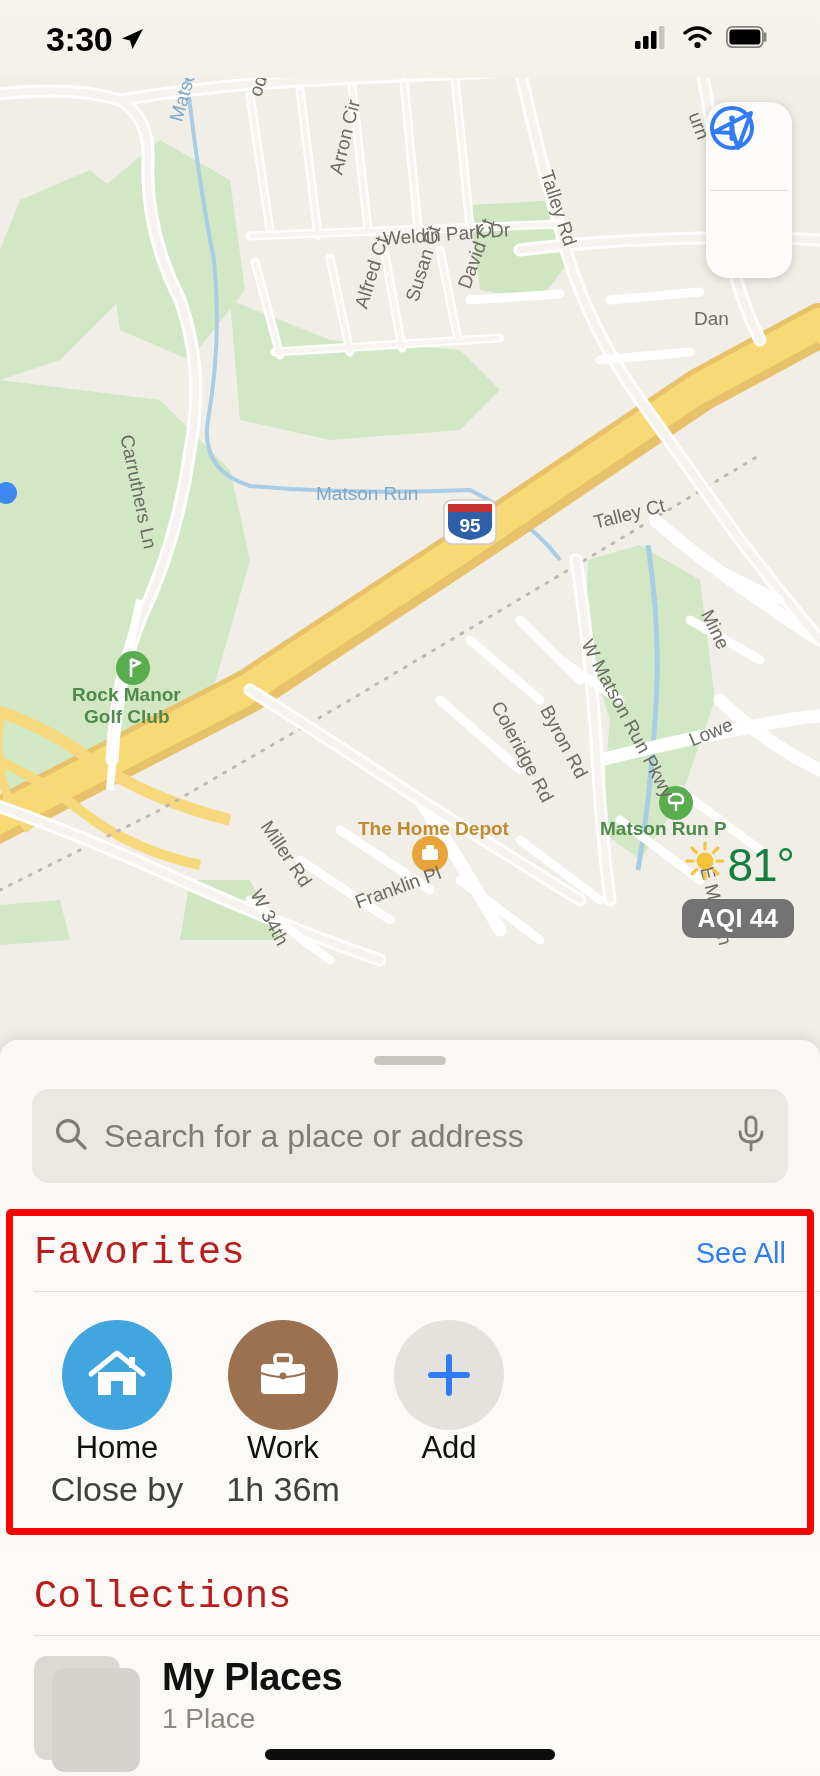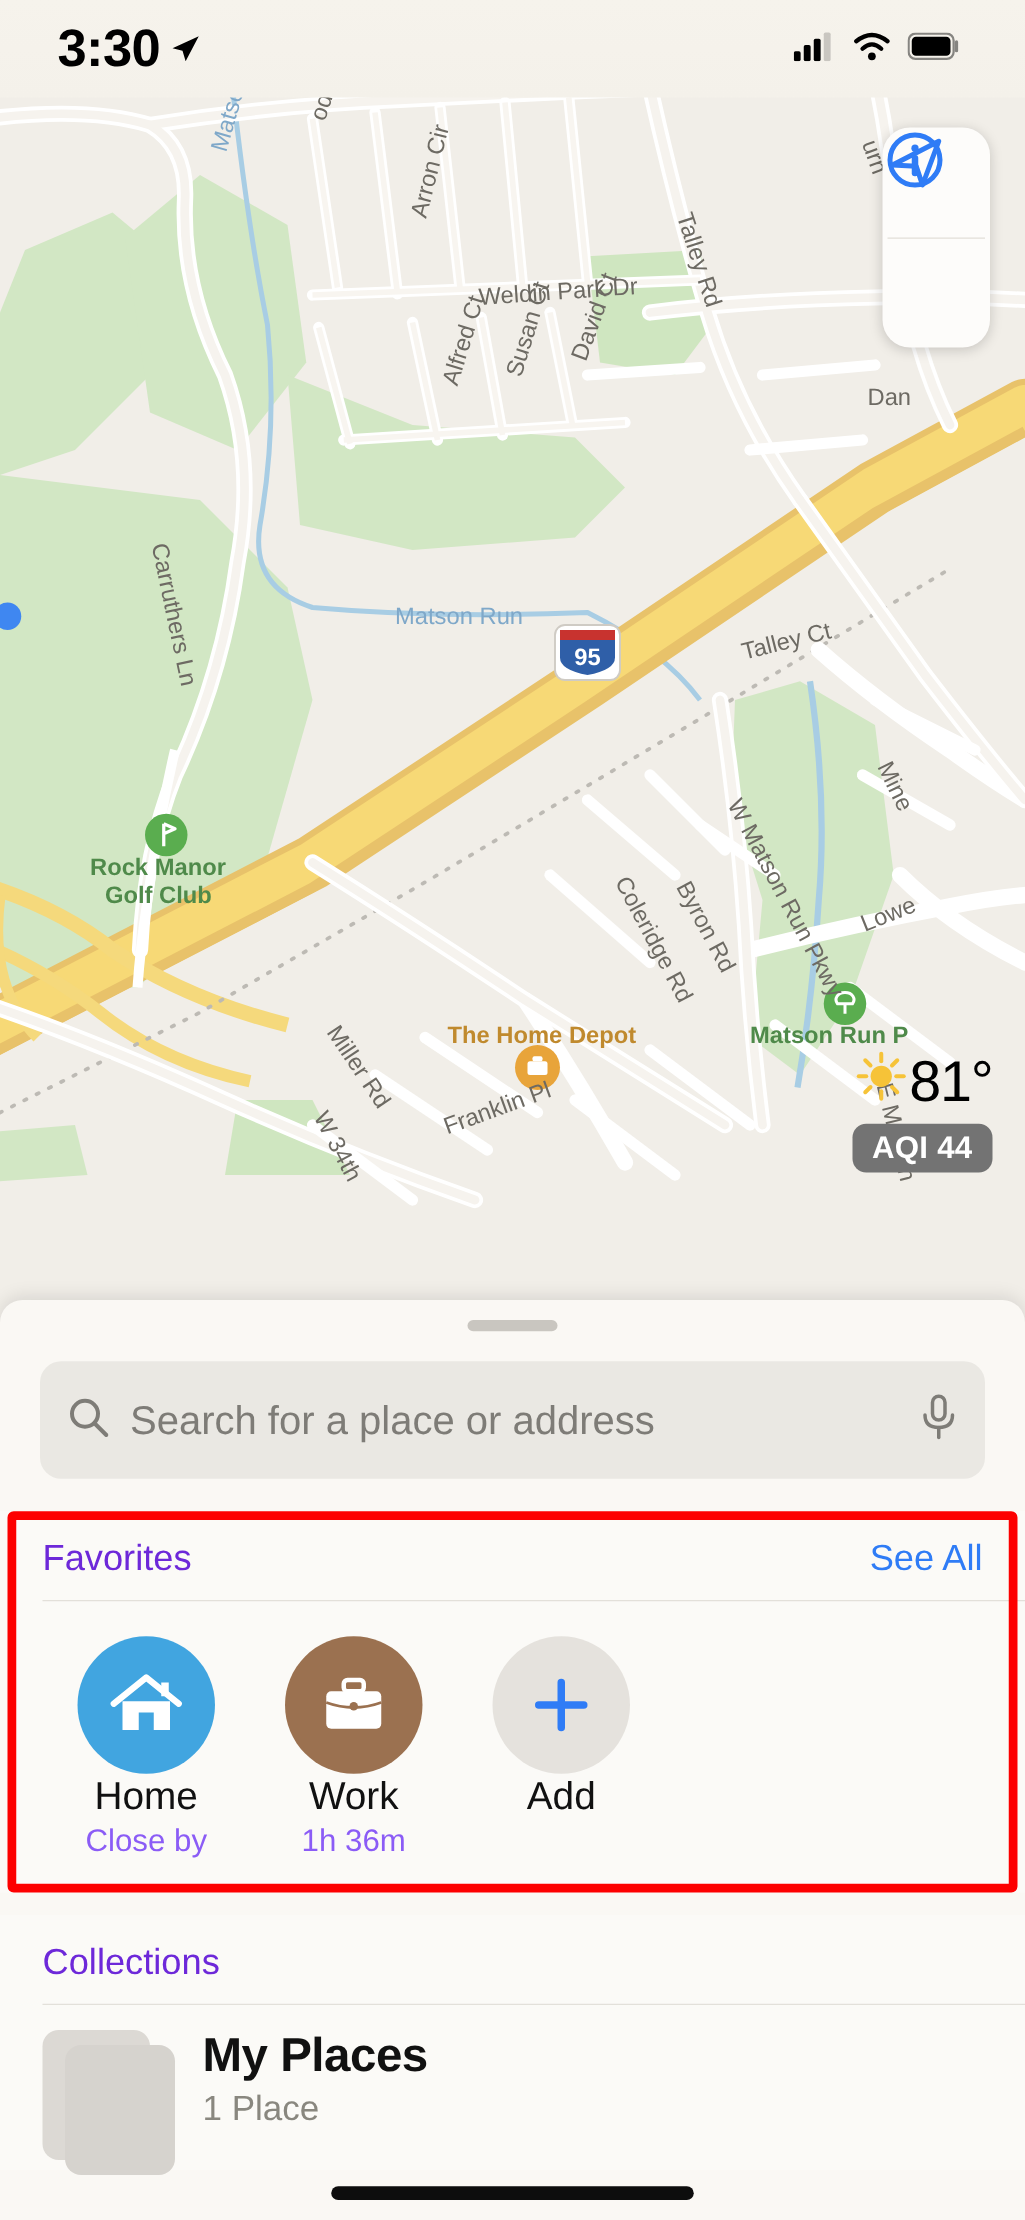--- a/index.html
+++ b/index.html
@@ -13,21 +13,21 @@
   #phone { position:relative; width:820px; height:1776px; overflow:hidden; background:#faf8f3; }
 
   
   .statusbar{
     position:absolute; top:0; left:0; width:820px; height:78px;
     display:flex; align-items:center; justify-content:space-between;
     padding:0 52px 0 46px; z-index:40;
     background:linear-gradient(180deg,#f6f3ec 0%, #f4f1ea 100%);
   }
   .sb-left{ display:flex; align-items:center; gap:7px; }
-  .sb-time{ font-size:42px; font-weight:700; color:#000; letter-spacing:-0.5px; }
+  .sb-time{ font-size:34px; font-weight:700; color:#000; letter-spacing:-0.5px; }
   .sb-loc svg{ display:block; }
   .sb-right{ display:flex; align-items:center; gap:13px; }
 
   
   .map{ position:absolute; top:0; left:0; width:820px; height:1060px; background:#f2efe9; overflow:hidden; z-index:10; }
   .map svg{ position:absolute; top:0; left:0; }
 
   .maplabel{ position:absolute; font-size:19px; color:#6d6a63; white-space:nowrap; pointer-events:none;
              font-family:"Liberation Sans",sans-serif; }
   .maplabel.water{ color:#7fa8c9; }
@@ -43,21 +43,21 @@
   }
   .mapctrl-btn{ flex:1; display:flex; align-items:center; justify-content:center; cursor:pointer; }
   .mapctrl-div{ height:1px; background:#e2ded7; margin:0 4px; }
 
   
   .weather{
     position:absolute; right:26px; top:838px; z-index:20;
     display:flex; flex-direction:column; align-items:flex-end; gap:7px;
   }
   .weather-row{ display:flex; align-items:center; gap:6px; }
-  .weather-temp{ font-size:46px; font-weight:400; color:#000000; letter-spacing:-1px; }
+  .weather-temp{ font-size:46px; font-weight:400; color:#15803d; letter-spacing:-1px; }
   .aqi{
     background:#737373; color:#fff; font-size:25px; font-weight:600;
     border-radius:11px; padding:5px 16px; letter-spacing:.2px;
   }
 
   
   .sheet{
     position:absolute; left:0; bottom:0; width:820px; height:736px;
     background:#faf8f4; border-radius:18px 18px 0 0; z-index:30;
     box-shadow:0 -3px 14px rgba(0,0,0,.10);
@@ -75,32 +75,32 @@
   .hl-box{
     position:absolute; left:6px; right:6px; top:0; bottom:0;
     border:7px solid #fd0000; border-radius:5px; pointer-events:none; z-index:5;
   }
 
   .sec{ background:#fbfaf7; }
   .sec-head{
     display:flex; align-items:center; justify-content:space-between;
     padding:22px 34px 16px;
   }
-  .sec-title{ font-size:29px; color:#6d28d9; }
+  .sec-title{ font-size:39px; color:#b91c1c;font-family:Liberation Mono, monospace; }
   .sec-action{ font-size:29px; color:#2f7cf6; cursor:pointer; }
   .sec-rule{ height:1px; background:#e3e0da; margin-left:34px; }
 
   .favs{ display:flex; padding:28px 0 26px 34px; gap:0; }
   .fav{ width:166px; display:flex; flex-direction:column; align-items:center; cursor:pointer; }
   .fav-circle{
     width:110px; height:110px; border-radius:50%;
     display:flex; align-items:center; justify-content:center;
   }
   .fav-name{ font-size:31px; color:#111; }
-  .fav-sub{ font-size:25px; color:#8b5cf6; margin-top:4px; }
+  .fav-sub{ font-size:34px; color:#404040; margin-top:4px; }
 
   .coll-row{ display:flex; padding:20px 34px 0; gap:16px; }
   .coll-thumb{ position:relative; width:112px; height:112px; flex:none; }
   .coll-thumb .card{ position:absolute; background:#dcd9d4; border-radius:13px; }
   .coll-thumb .back{ left:0; top:0; width:86px; height:104px; }
   .coll-thumb .front{ left:18px; top:12px; width:88px; height:104px; background:#d6d3ce; }
   .coll-name{ font-size:38px; font-weight:700; color:#111; letter-spacing:-.4px; }
   .coll-sub{ font-size:28px; color:#89877f; margin-top:4px; }
 
   .home-ind{

